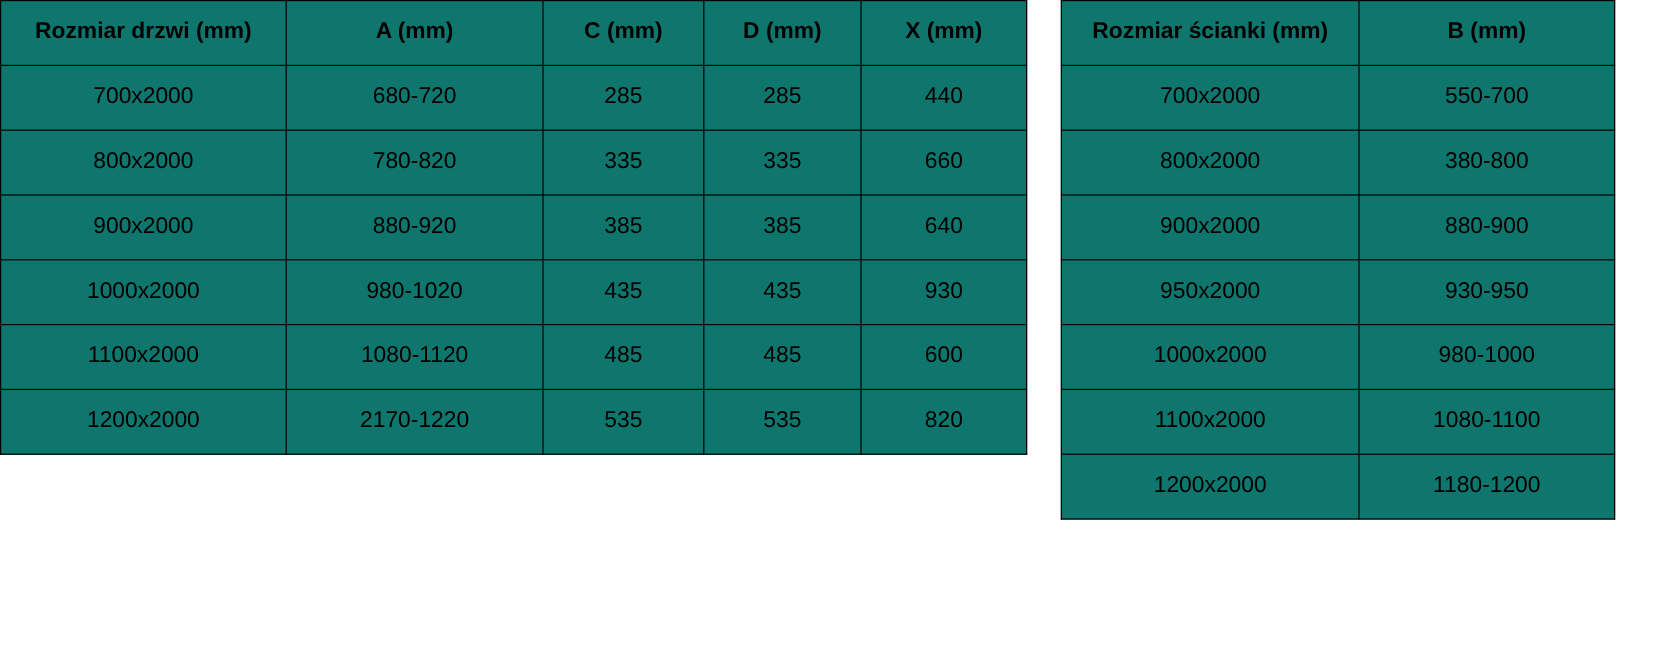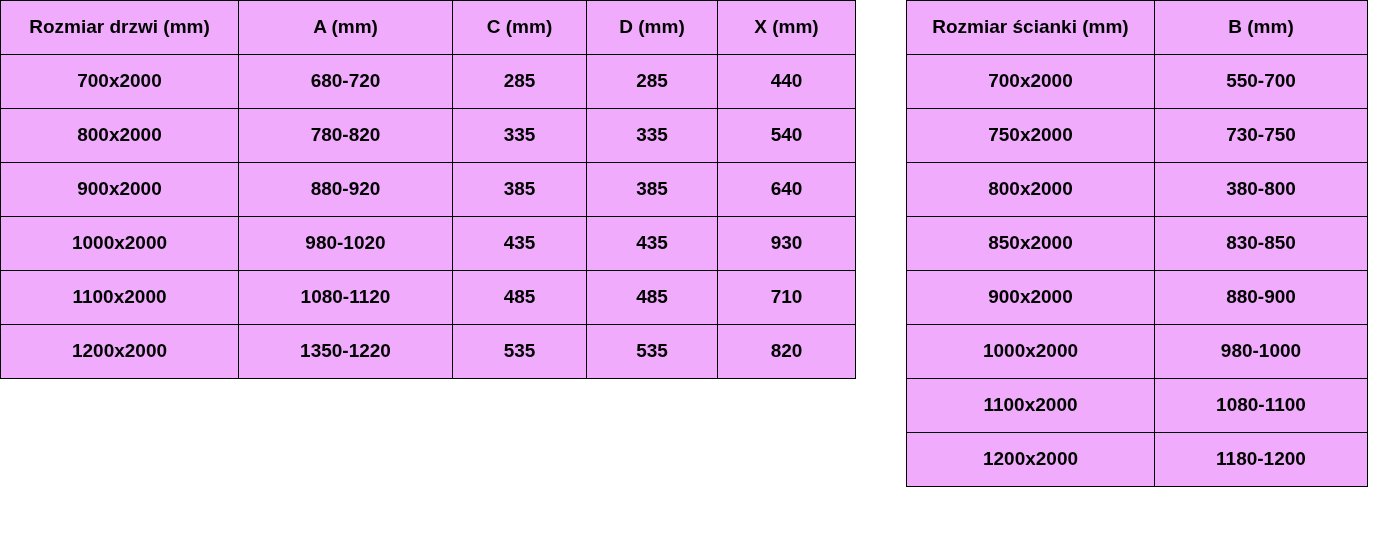--- a/index.html
+++ b/index.html
@@ -17,57 +17,57 @@
   }
   .sheet {
     position: relative;
     width: 1390px;
     height: 541px;
   }
   table.spec {
     position: absolute;
     border-collapse: collapse;
     table-layout: fixed;
-    background: #f0abfc;
+    background: #0f766e;
   }
   table.spec th,
   table.spec td {
     border: 1px solid #000000;
     text-align: center;
     vertical-align: middle;
     font-size: 19px;
     line-height: 1.1;
     padding: 0;
     height: 54px;
     box-sizing: border-box;
     white-space: nowrap;
   }
   table.spec th {
     font-weight: bold;
   }
   table.spec td {
-    font-weight: bold;
+    font-weight: normal;
     margin-top: 12px;
   }
 
   
   #doors-table {
     left: 0px;
     top: 0px;
     width: 855px;
   }
   #doors-table col.c0 { width: 238px; }
   #doors-table col.c1 { width: 214px; }
   #doors-table col.c2 { width: 134px; }
   #doors-table col.c3 { width: 131px; }
   #doors-table col.c4 { width: 138px; }
 
   
   #wall-table {
-    left: 906px;
+    left: 884px;
     top: 0px;
     width: 461px;
   }
   #wall-table col.w0 { width: 248px; }
   #wall-table col.w1 { width: 213px; }
 </style>
 </head>
 <body>
 
 <div class="sheet">
@@ -95,46 +95,46 @@
         <td>680-720</td>
         <td>285</td>
         <td>285</td>
         <td>440</td>
       </tr>
       <tr>
         <td>800x2000</td>
         <td>780-820</td>
         <td>335</td>
         <td>335</td>
-        <td>540</td>
+        <td>660</td>
       </tr>
       <tr>
         <td>900x2000</td>
         <td>880-920</td>
         <td>385</td>
         <td>385</td>
         <td>640</td>
       </tr>
       <tr>
         <td>1000x2000</td>
         <td>980-1020</td>
         <td>435</td>
         <td>435</td>
         <td>930</td>
       </tr>
       <tr>
         <td>1100x2000</td>
         <td>1080-1120</td>
         <td>485</td>
         <td>485</td>
-        <td>710</td>
+        <td>600</td>
       </tr>
       <tr>
         <td>1200x2000</td>
-        <td>1350-1220</td>
+        <td>2170-1220</td>
         <td>535</td>
         <td>535</td>
         <td>820</td>
       </tr>
     </tbody>
   </table>
 
   <table class="spec" id="wall-table">
     <colgroup>
       <col class="w0">
@@ -145,34 +145,30 @@
         <th>Rozmiar ścianki (mm)</th>
         <th>B (mm)</th>
       </tr>
     </thead>
     <tbody>
       <tr>
         <td>700x2000</td>
         <td>550-700</td>
       </tr>
       <tr>
-        <td>750x2000</td>
-        <td>730-750</td>
-      </tr>
-      <tr>
         <td>800x2000</td>
         <td>380-800</td>
       </tr>
       <tr>
-        <td>850x2000</td>
-        <td>830-850</td>
+        <td>900x2000</td>
+        <td>880-900</td>
       </tr>
       <tr>
-        <td>900x2000</td>
-        <td>880-900</td>
+        <td>950x2000</td>
+        <td>930-950</td>
       </tr>
       <tr>
         <td>1000x2000</td>
         <td>980-1000</td>
       </tr>
       <tr>
         <td>1100x2000</td>
         <td>1080-1100</td>
       </tr>
       <tr>

